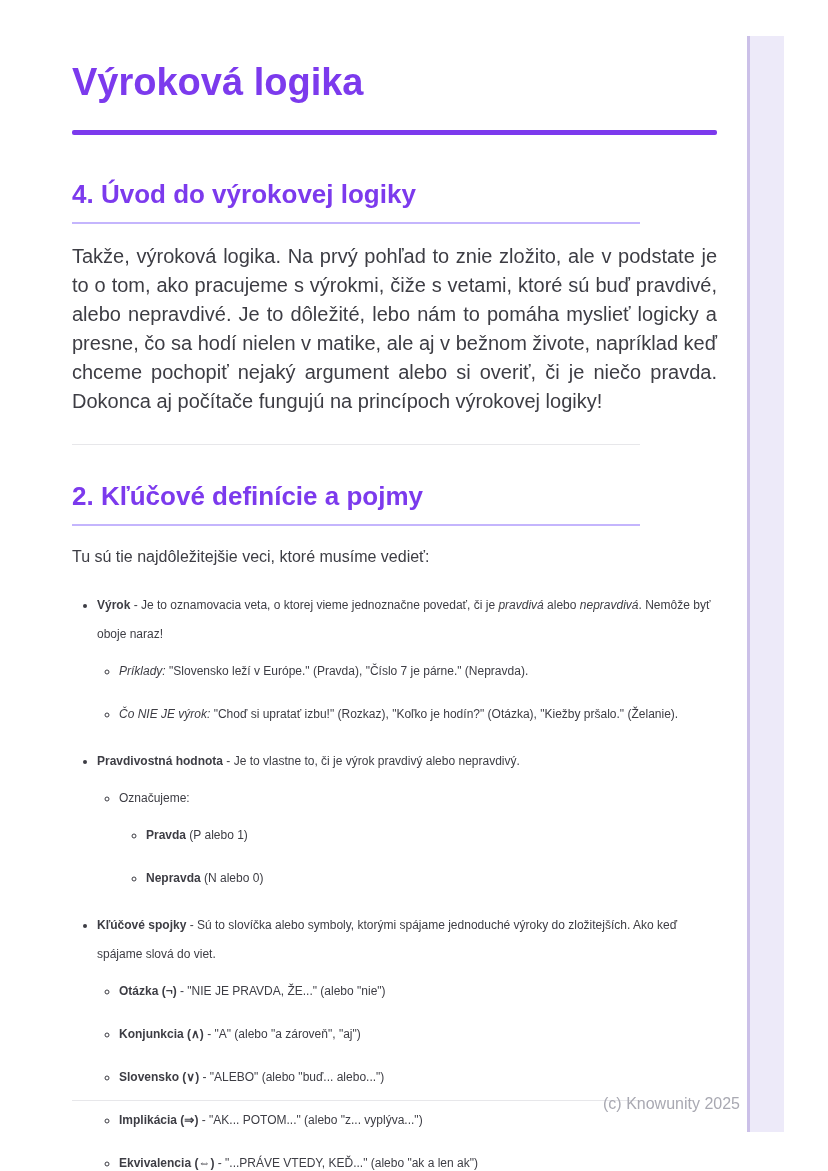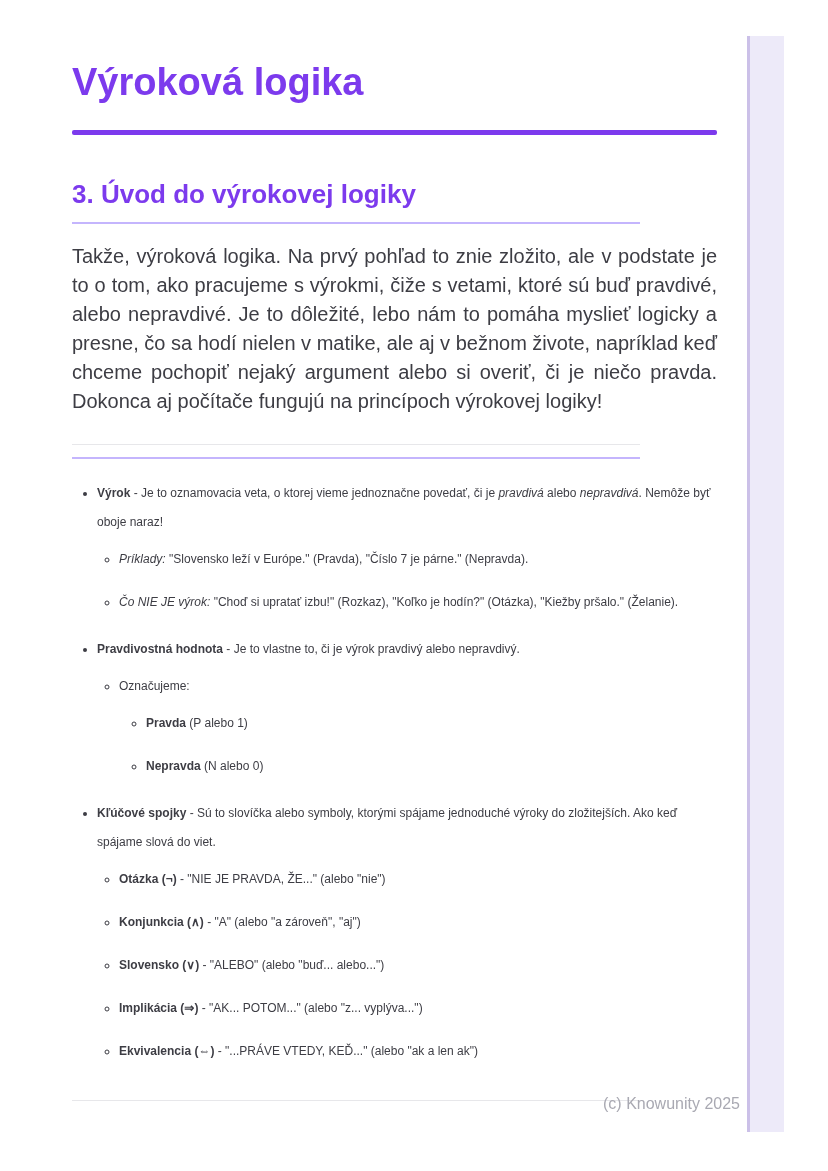--- a/index.html
+++ b/index.html
@@ -115,29 +115,31 @@
 
   <div class="edge-bar"></div>
 
   <main class="content">
 
     <h1 class="doc-title">Výroková logika</h1>
 
     <div class="title-rule"></div>
 
     <section class="sec-1">
-      <h2 class="sec-heading">3. Úvod do výrokovej logiky</h2>
+      <h2 class="sec-heading">4. Úvod do výrokovej logiky</h2>
       <div class="h2-rule"></div>
       <p class="para">Takže, výroková logika. Na prvý pohľad to znie zložito, ale v podstate je to o tom, ako pracujeme s výrokmi, čiže s vetami, ktoré sú buď pravdivé, alebo nepravdivé. Je to dôležité, lebo nám to pomáha myslieť logicky a presne, čo sa hodí nielen v matike, ale aj v bežnom živote, napríklad keď chceme pochopiť nejaký argument alebo si overiť, či je niečo pravda. Dokonca aj počítače fungujú na princípoch výrokovej logiky!</p>
     </section>
 
     <hr class="divider">
 
     <section class="sec-2">
+      <h2 class="sec-heading">2. Kľúčové definície a pojmy</h2>
       <div class="h2-rule"></div>
+      <p class="lead">Tu sú tie najdôležitejšie veci, ktoré musíme vedieť:</p>
       <div class="list-root" id="list-root">
           <ul class="lvl1">
             <li><span class="b">Výrok</span><span class="n"> - Je to oznamovacia veta, o ktorej vieme jednoznačne povedať, či je </span><span class="i">pravdivá</span><span class="n"> alebo </span><span class="i">nepravdivá</span><span class="n">. Nemôže byť oboje naraz!</span><ul class="lvl2">
                 <li><span class="i">Príklady:</span><span class="n"> "Slovensko leží v Európe." (Pravda), "Číslo 7 je párne." (Nepravda).</span></li>
                 <li><span class="i">Čo NIE JE výrok:</span><span class="n"> "Choď si upratať izbu!" (Rozkaz), "Koľko je hodín?" (Otázka), "Kiežby pršalo." (Želanie).</span></li>
               </ul></li>
             <li><span class="b">Pravdivostná hodnota</span><span class="n"> - Je to vlastne to, či je výrok pravdivý alebo nepravdivý.</span><ul class="lvl2">
                 <li><span class="n">Označujeme:</span><ul class="lvl3">
                     <li><span class="b">Pravda</span><span class="n"> (P alebo 1)</span></li>
                     <li><span class="b">Nepravda</span><span class="n"> (N alebo 0)</span></li>

